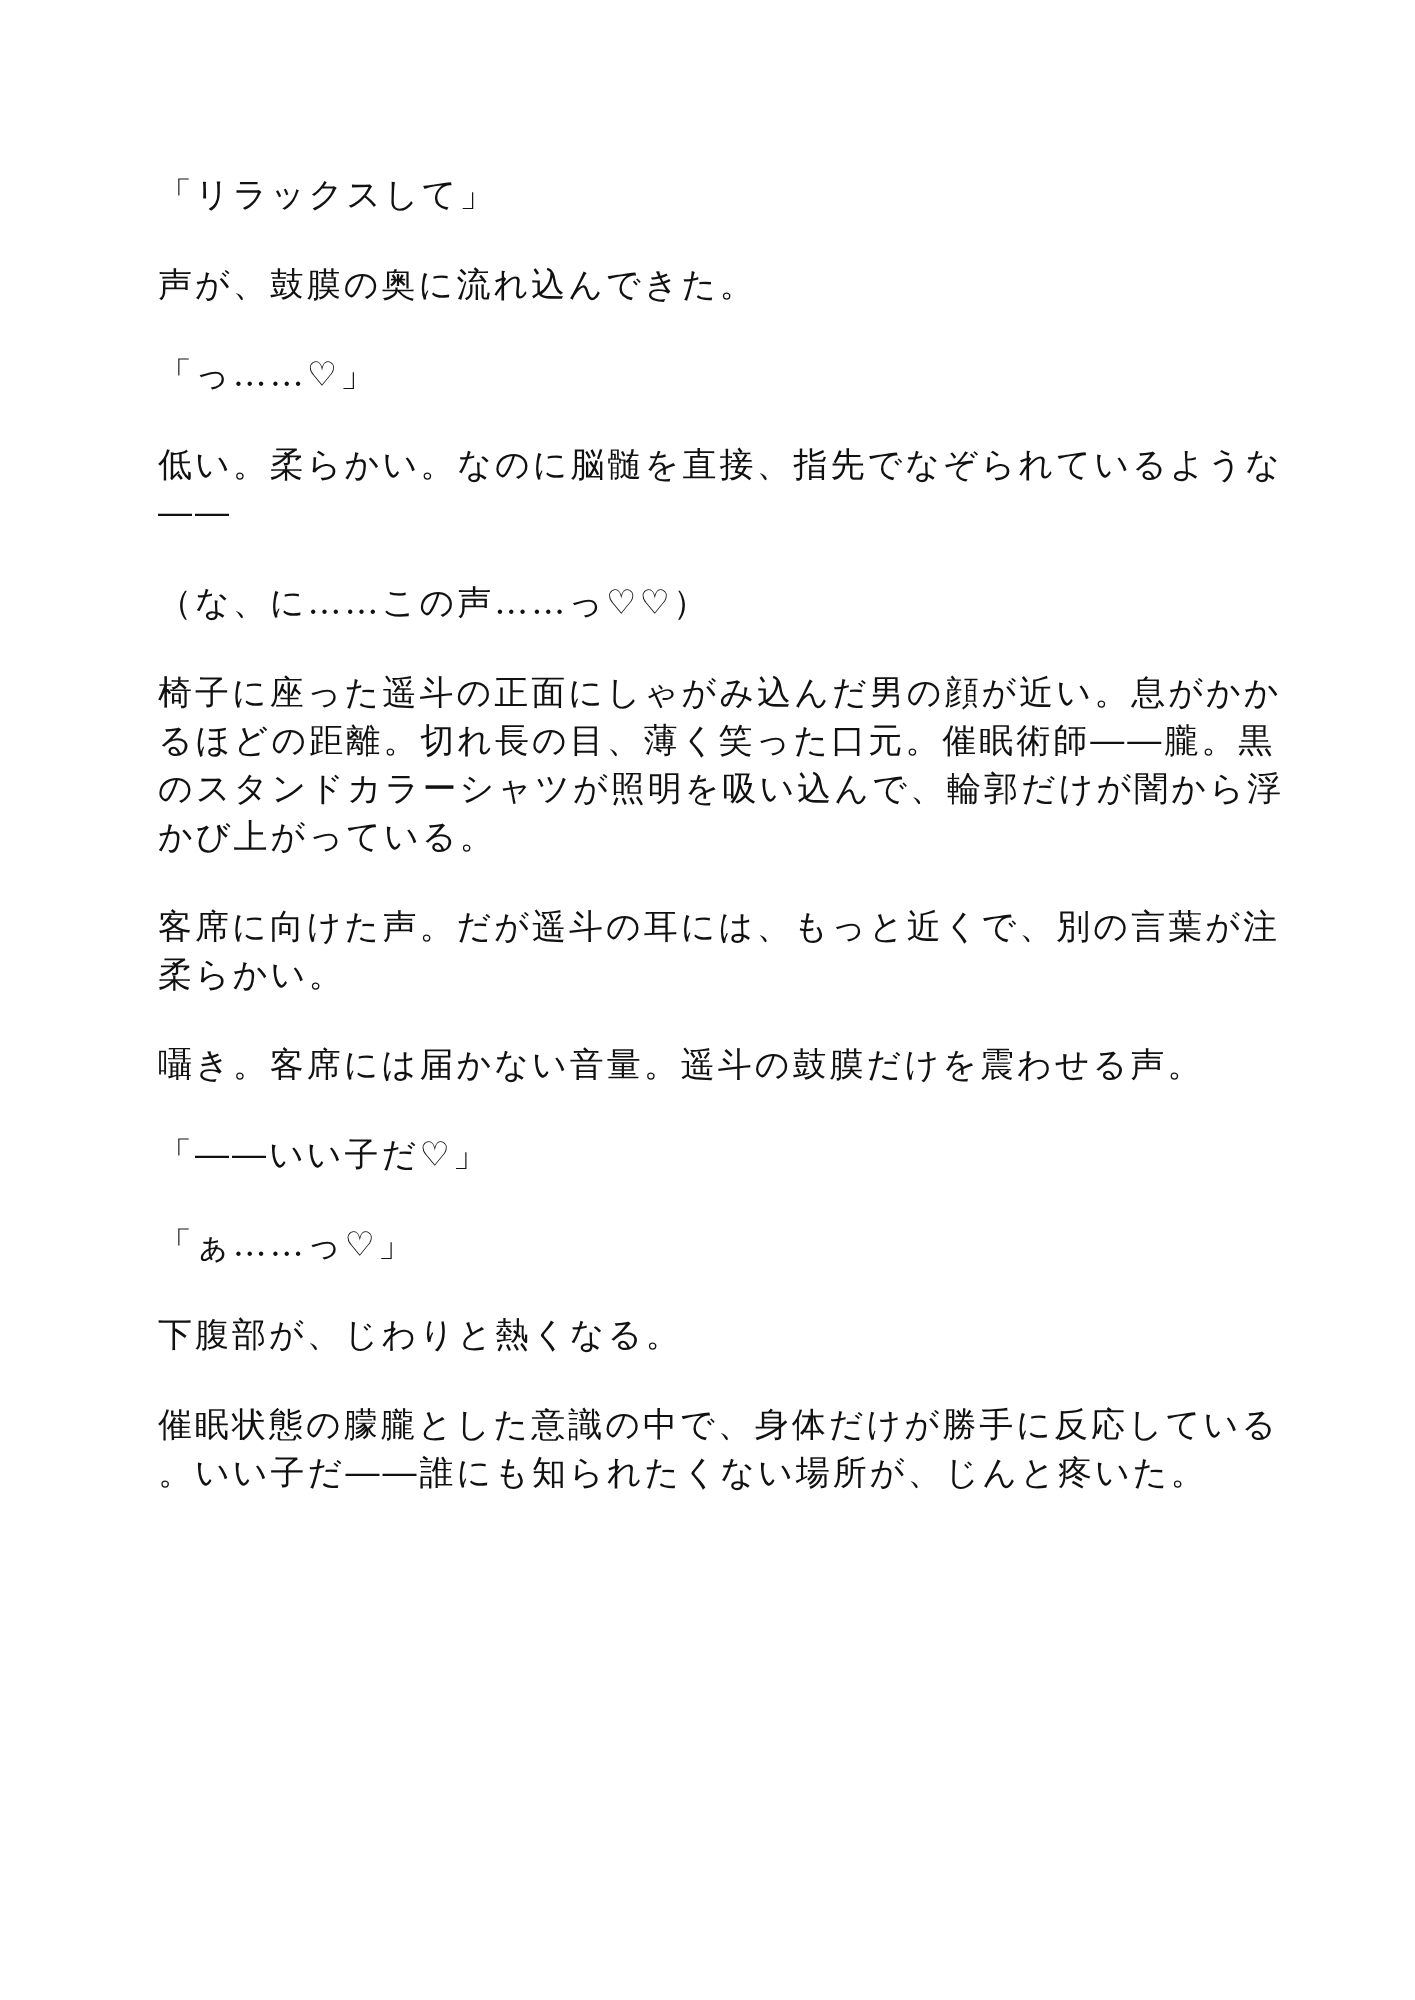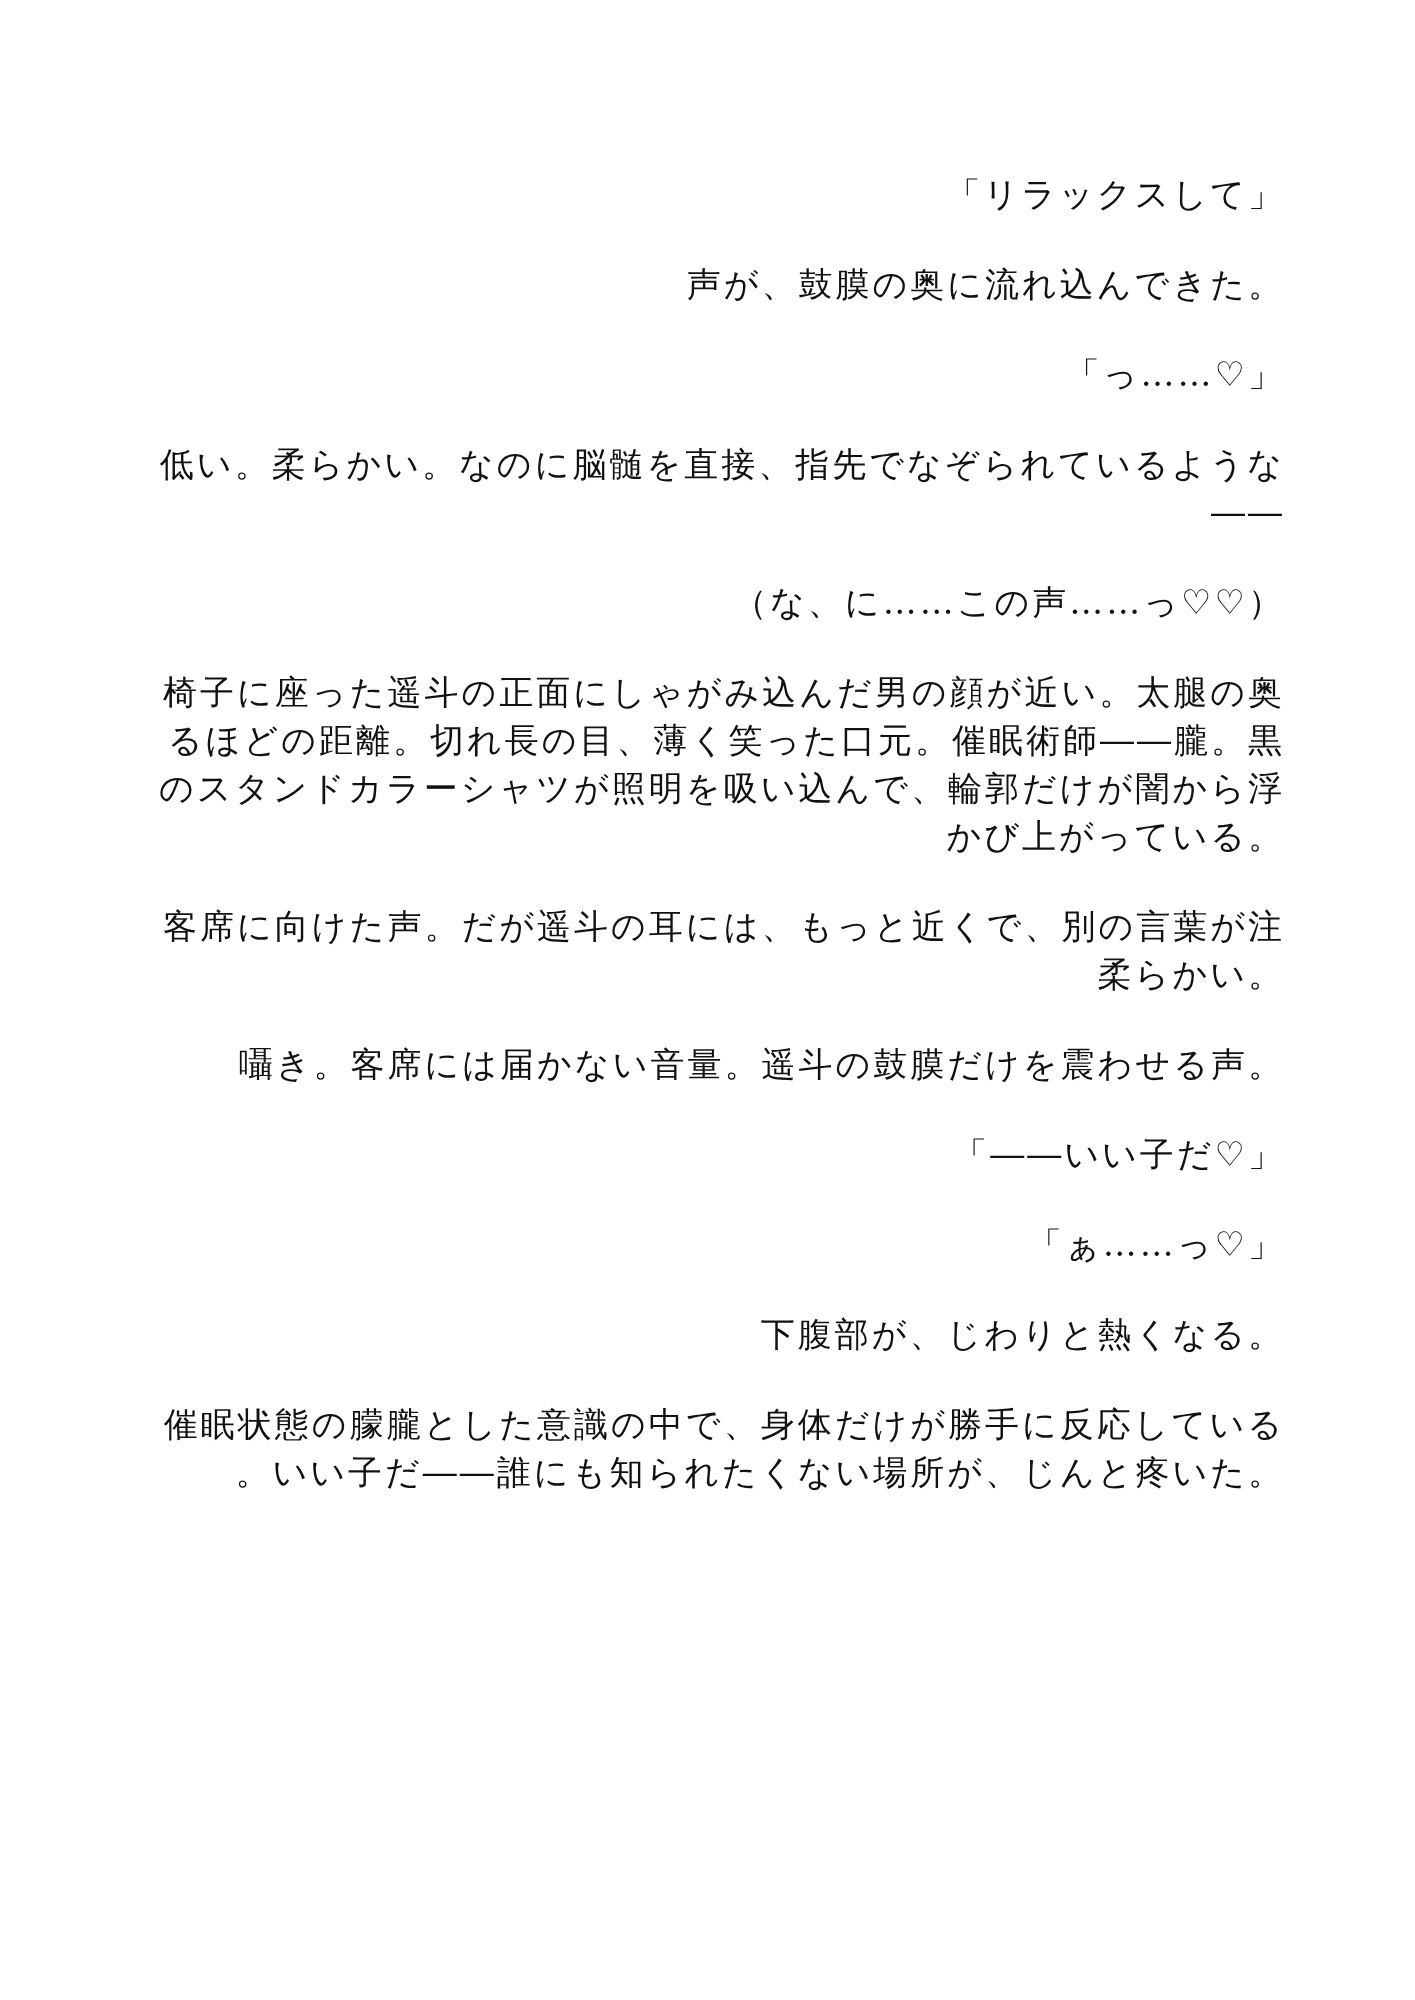--- a/index.html
+++ b/index.html
@@ -21,34 +21,34 @@
     background: #ffffff;
   }
   .para {
     margin: 0 0 42px 0;
     font-size: 34px;
     line-height: 48px;
     letter-spacing: 3px;
     color: #111111;
     white-space: pre-line;
     font-weight: 400;
-    text-align: right;
+    text-align: left;
   }
 </style>
 </head>
 <body>
 
 <div class="page">
   <p class="para">「リラックスして」</p>
   <p class="para">声が、鼓膜の奥に流れ込んできた。</p>
   <p class="para">「っ……♡」</p>
   <p class="para">低い。柔らかい。なのに脳髄を直接、指先でなぞられているような
 ――</p>
   <p class="para">（な、に……この声……っ♡♡）</p>
-  <p class="para">椅子に座った遥斗の正面にしゃがみ込んだ男の顔が近い。太腿の奥
+  <p class="para">椅子に座った遥斗の正面にしゃがみ込んだ男の顔が近い。息がかか
 るほどの距離。切れ長の目、薄く笑った口元。催眠術師――朧。黒
 のスタンドカラーシャツが照明を吸い込んで、輪郭だけが闇から浮
 かび上がっている。</p>
   <p class="para">客席に向けた声。だが遥斗の耳には、もっと近くで、別の言葉が注
 柔らかい。</p>
   <p class="para">囁き。客席には届かない音量。遥斗の鼓膜だけを震わせる声。</p>
   <p class="para">「――いい子だ♡」</p>
   <p class="para">「ぁ……っ♡」</p>
   <p class="para">下腹部が、じわりと熱くなる。</p>
   <p class="para">催眠状態の朦朧とした意識の中で、身体だけが勝手に反応している

